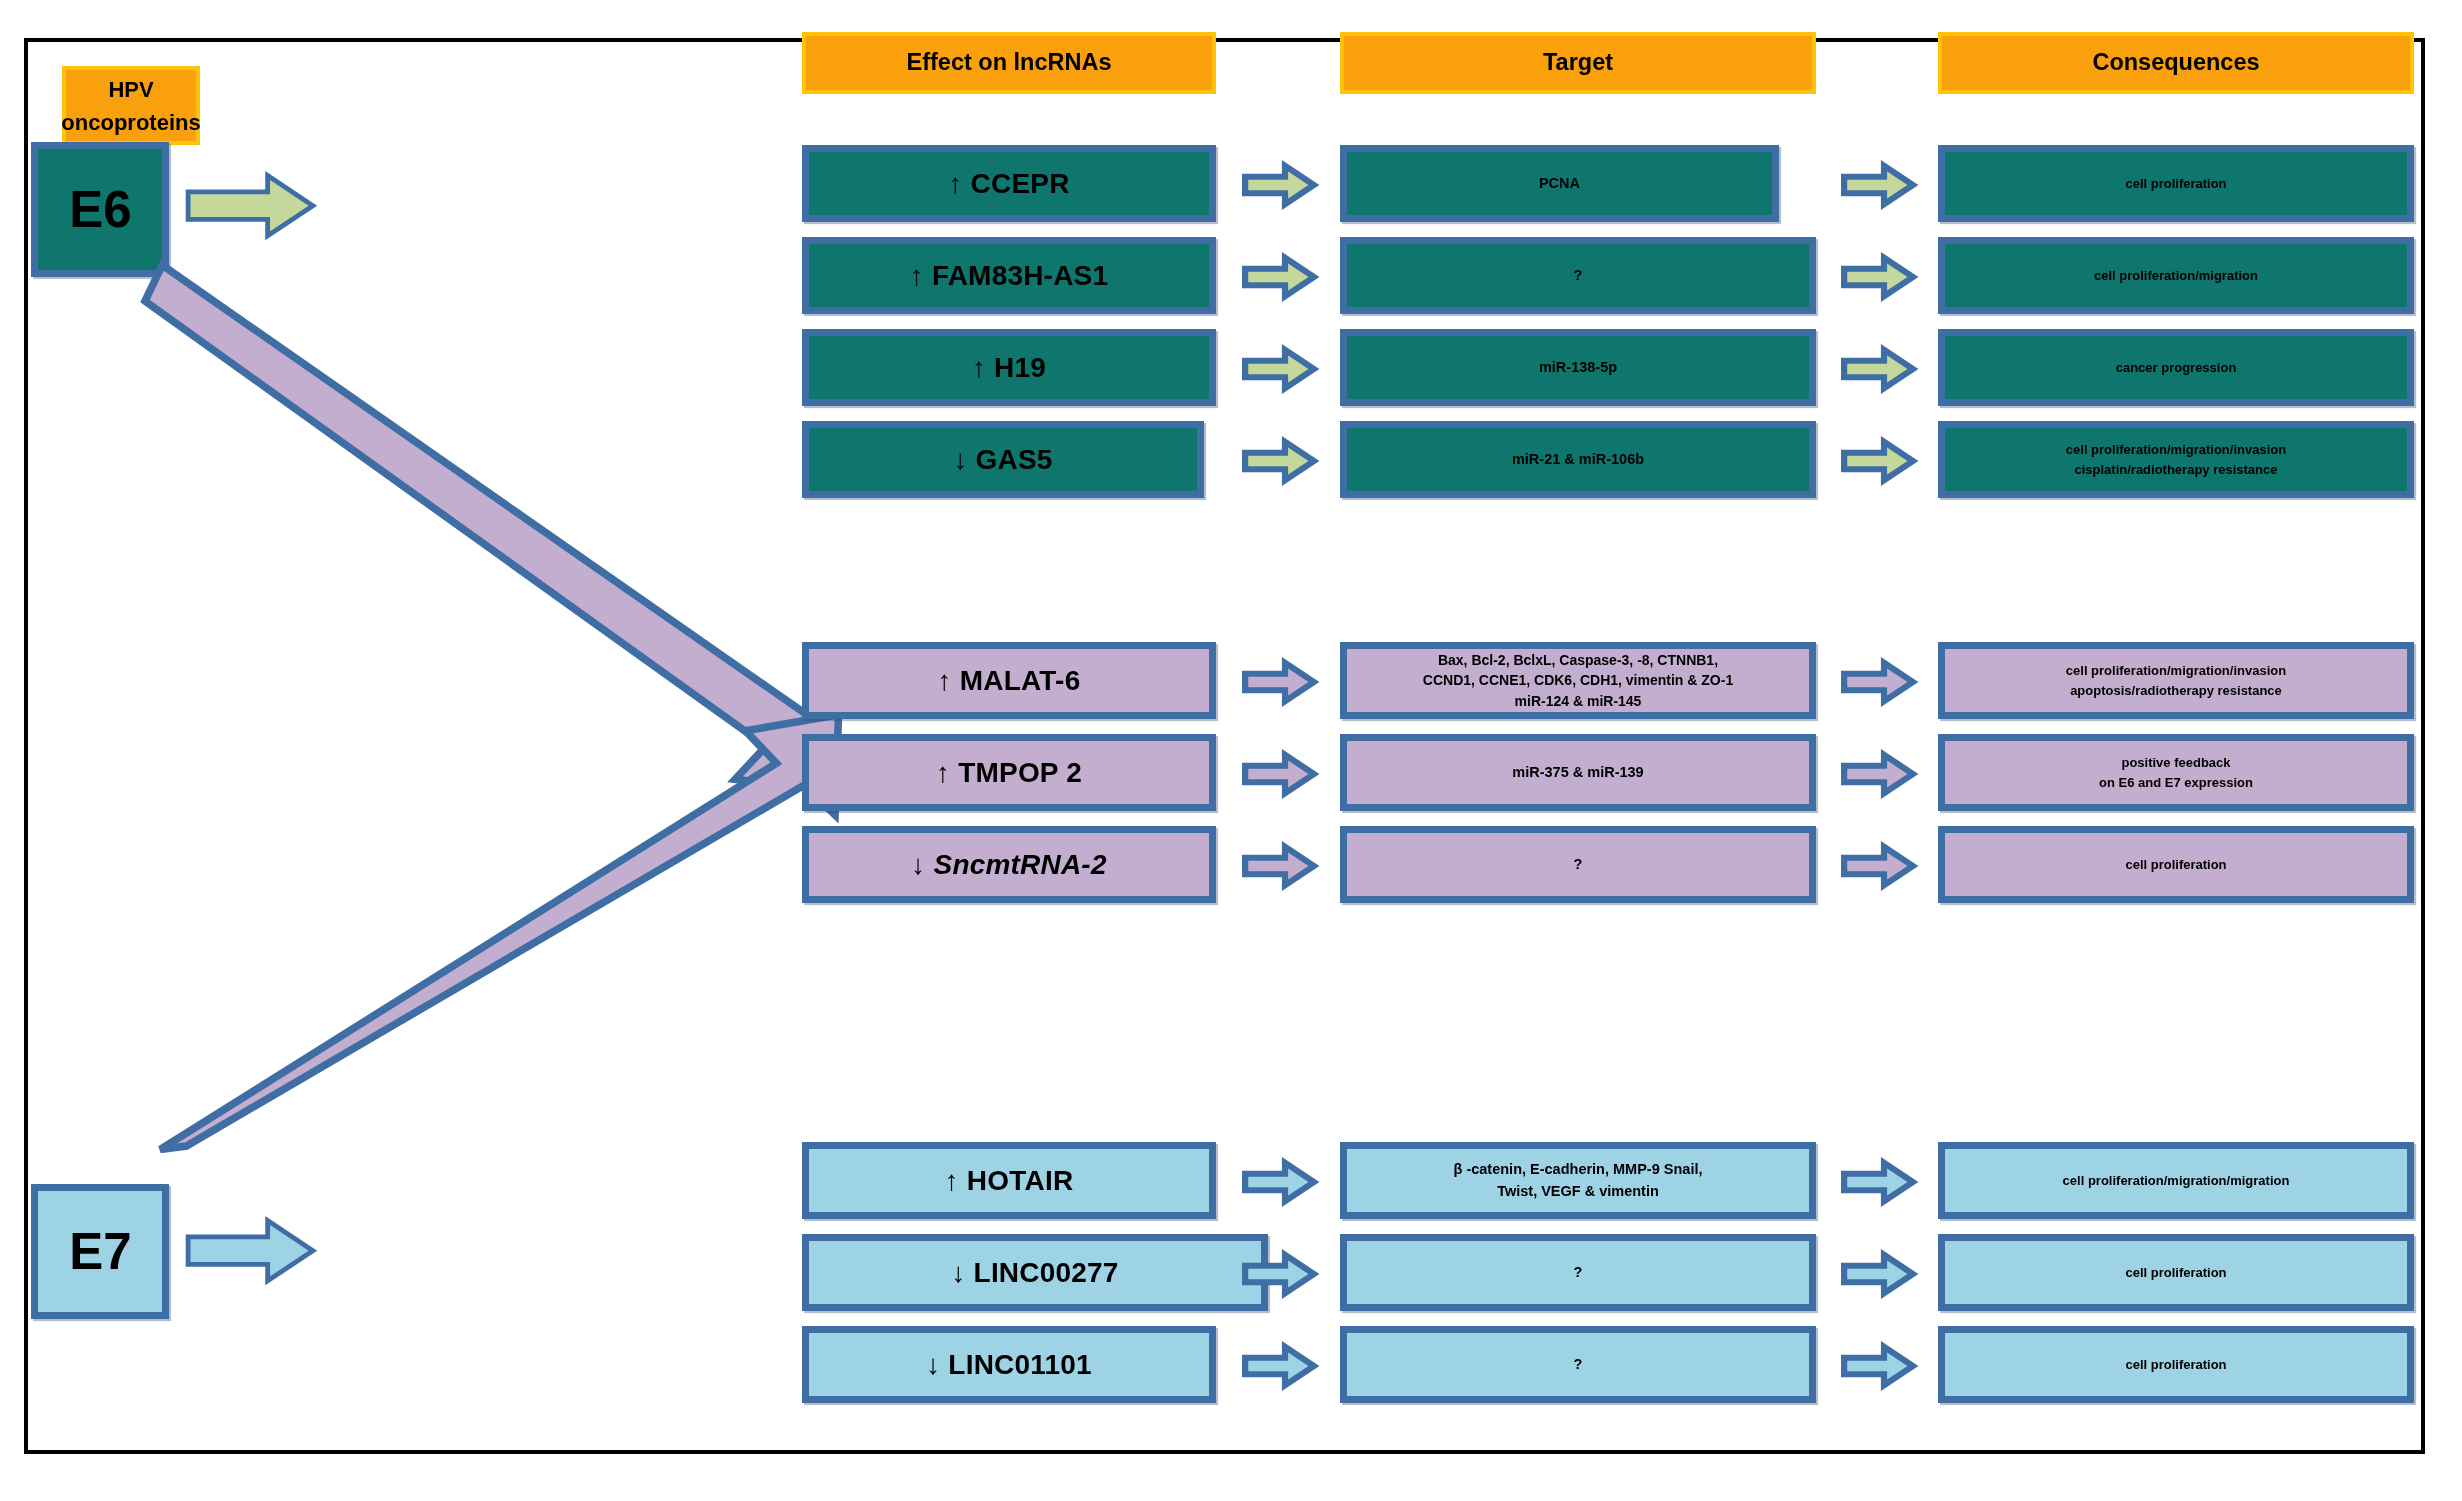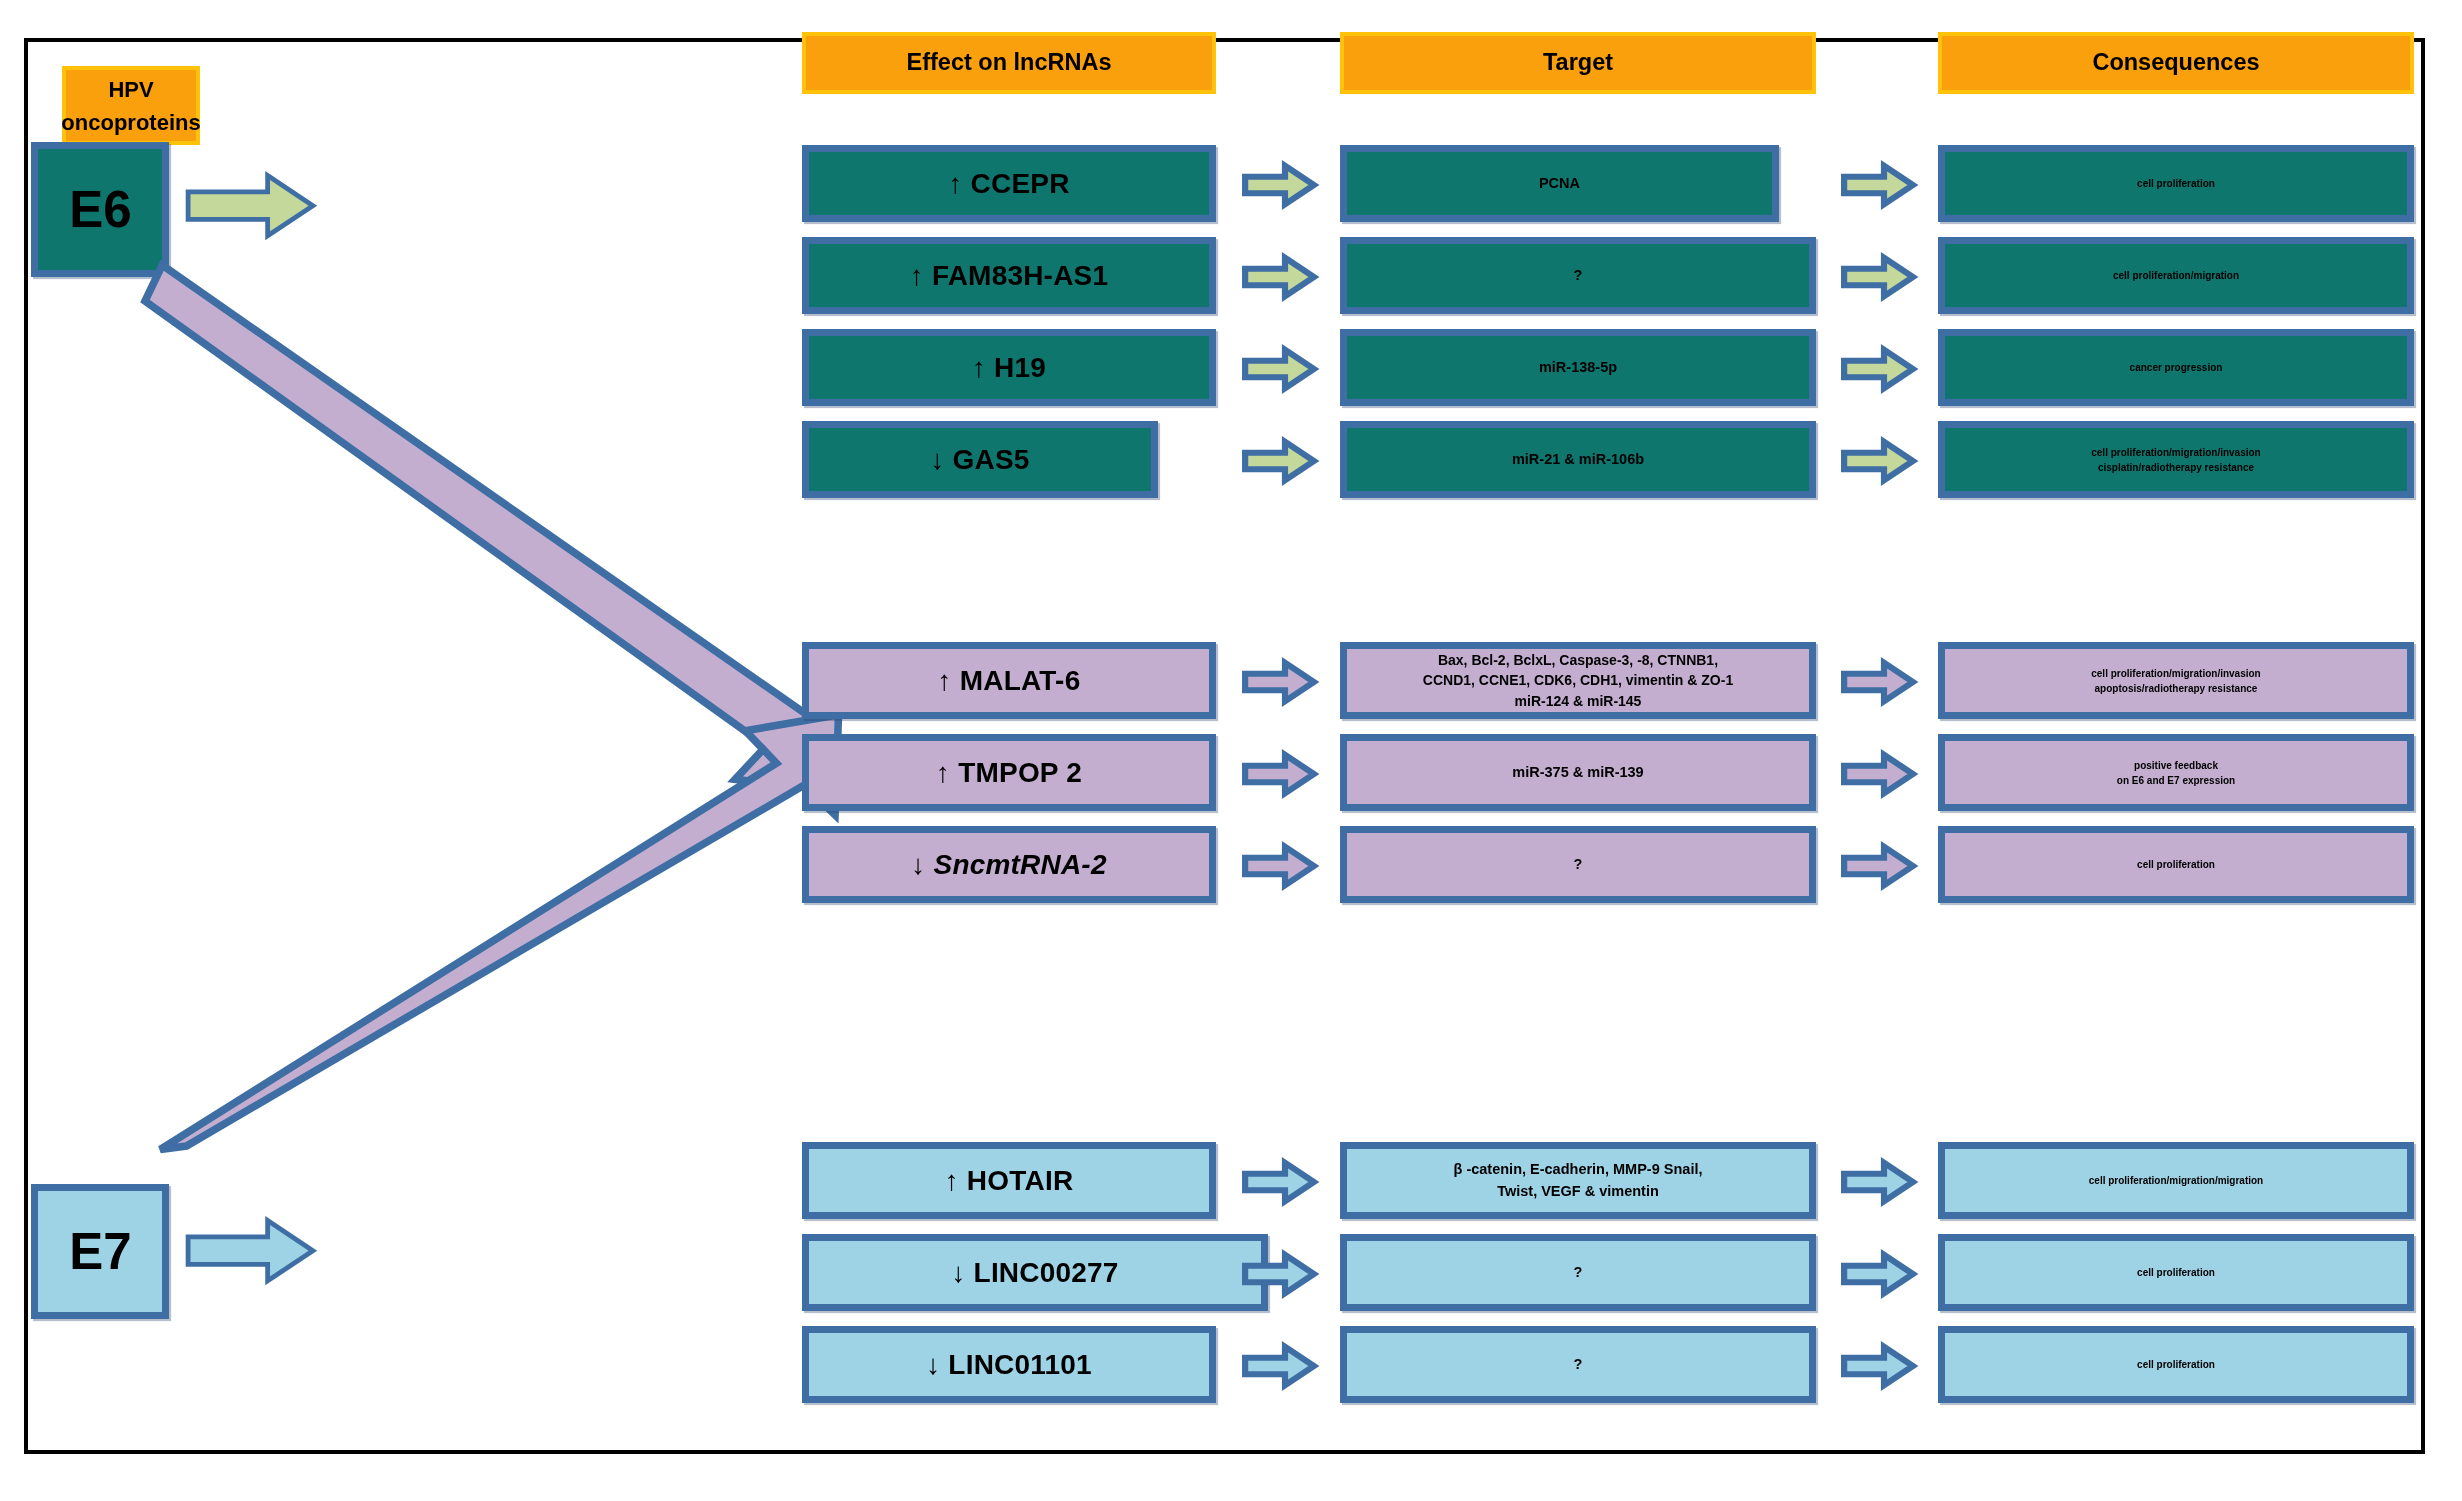--- a/index.html
+++ b/index.html
@@ -26,21 +26,21 @@
     border:7.6px solid #3e6ea3;
     box-shadow:2.1px 2.1px 0 rgba(40,70,110,.35);
   }
   .green{background:#0f766e;}
   .purple{background:#c4aed0;}
   .blue{background:#9ed2e5;}
 
   .lnc{font-size:28px;font-weight:bold;letter-spacing:0.2px;}
   .tgt{font-size:14.5px;font-weight:bold;line-height:1.45;padding:0 9.7px;}
   .tgt.small{font-size:14px;}
-  .cons{font-size:10px;font-weight:bold;line-height:1.5;padding:0 8.3px;}
+  .cons{font-size:13px;font-weight:bold;line-height:1.5;padding:0 8.3px;}
   .hdr{font-size:23.5px;}
   .hpv{font-size:22px;line-height:1.5;}
   .bigLabel{font-size:51px;font-weight:bold;}
 
   .arrow{position:absolute;}
   svg{display:block;overflow:visible;}
 </style>
 </head>
 <body>
 
@@ -146,21 +146,21 @@
   </div>
   <div class="arrow" style="left:1813px;top:305px;width:75px;height:44px;">
     <svg width="75" height="44" viewBox="0 0 108 64">
       <polygon points="4,20 62,20 62,4 104,32 62,60 62,44 4,44" fill="#c5d89b" stroke="#3e6ea3" stroke-width="9" stroke-linejoin="miter"></polygon>
     </svg>
   </div>
   <div class="box node green cons" style="left:1910px;top:287px;width:476px;height:77px;">
     <span style="white-space:pre-line;">cancer progression</span>
   </div>
 
-  <div class="box node green lnc" style="left:774px;top:379px;width:356px;height:77px;">
+  <div class="box node green lnc" style="left:774px;top:379px;width:402px;height:77px;">
     <span>↓ GAS5</span>
   </div>
   <div class="arrow" style="left:1214px;top:397px;width:75px;height:44px;">
     <svg width="75" height="44" viewBox="0 0 108 64">
       <polygon points="4,20 62,20 62,4 104,32 62,60 62,44 4,44" fill="#c5d89b" stroke="#3e6ea3" stroke-width="9" stroke-linejoin="miter"></polygon>
     </svg>
   </div>
   <div class="box node green tgt" style="left:1312px;top:379px;width:476px;height:77px;">
     <span style="white-space:pre-line;">miR-21 &amp; miR-106b</span>
   </div>

